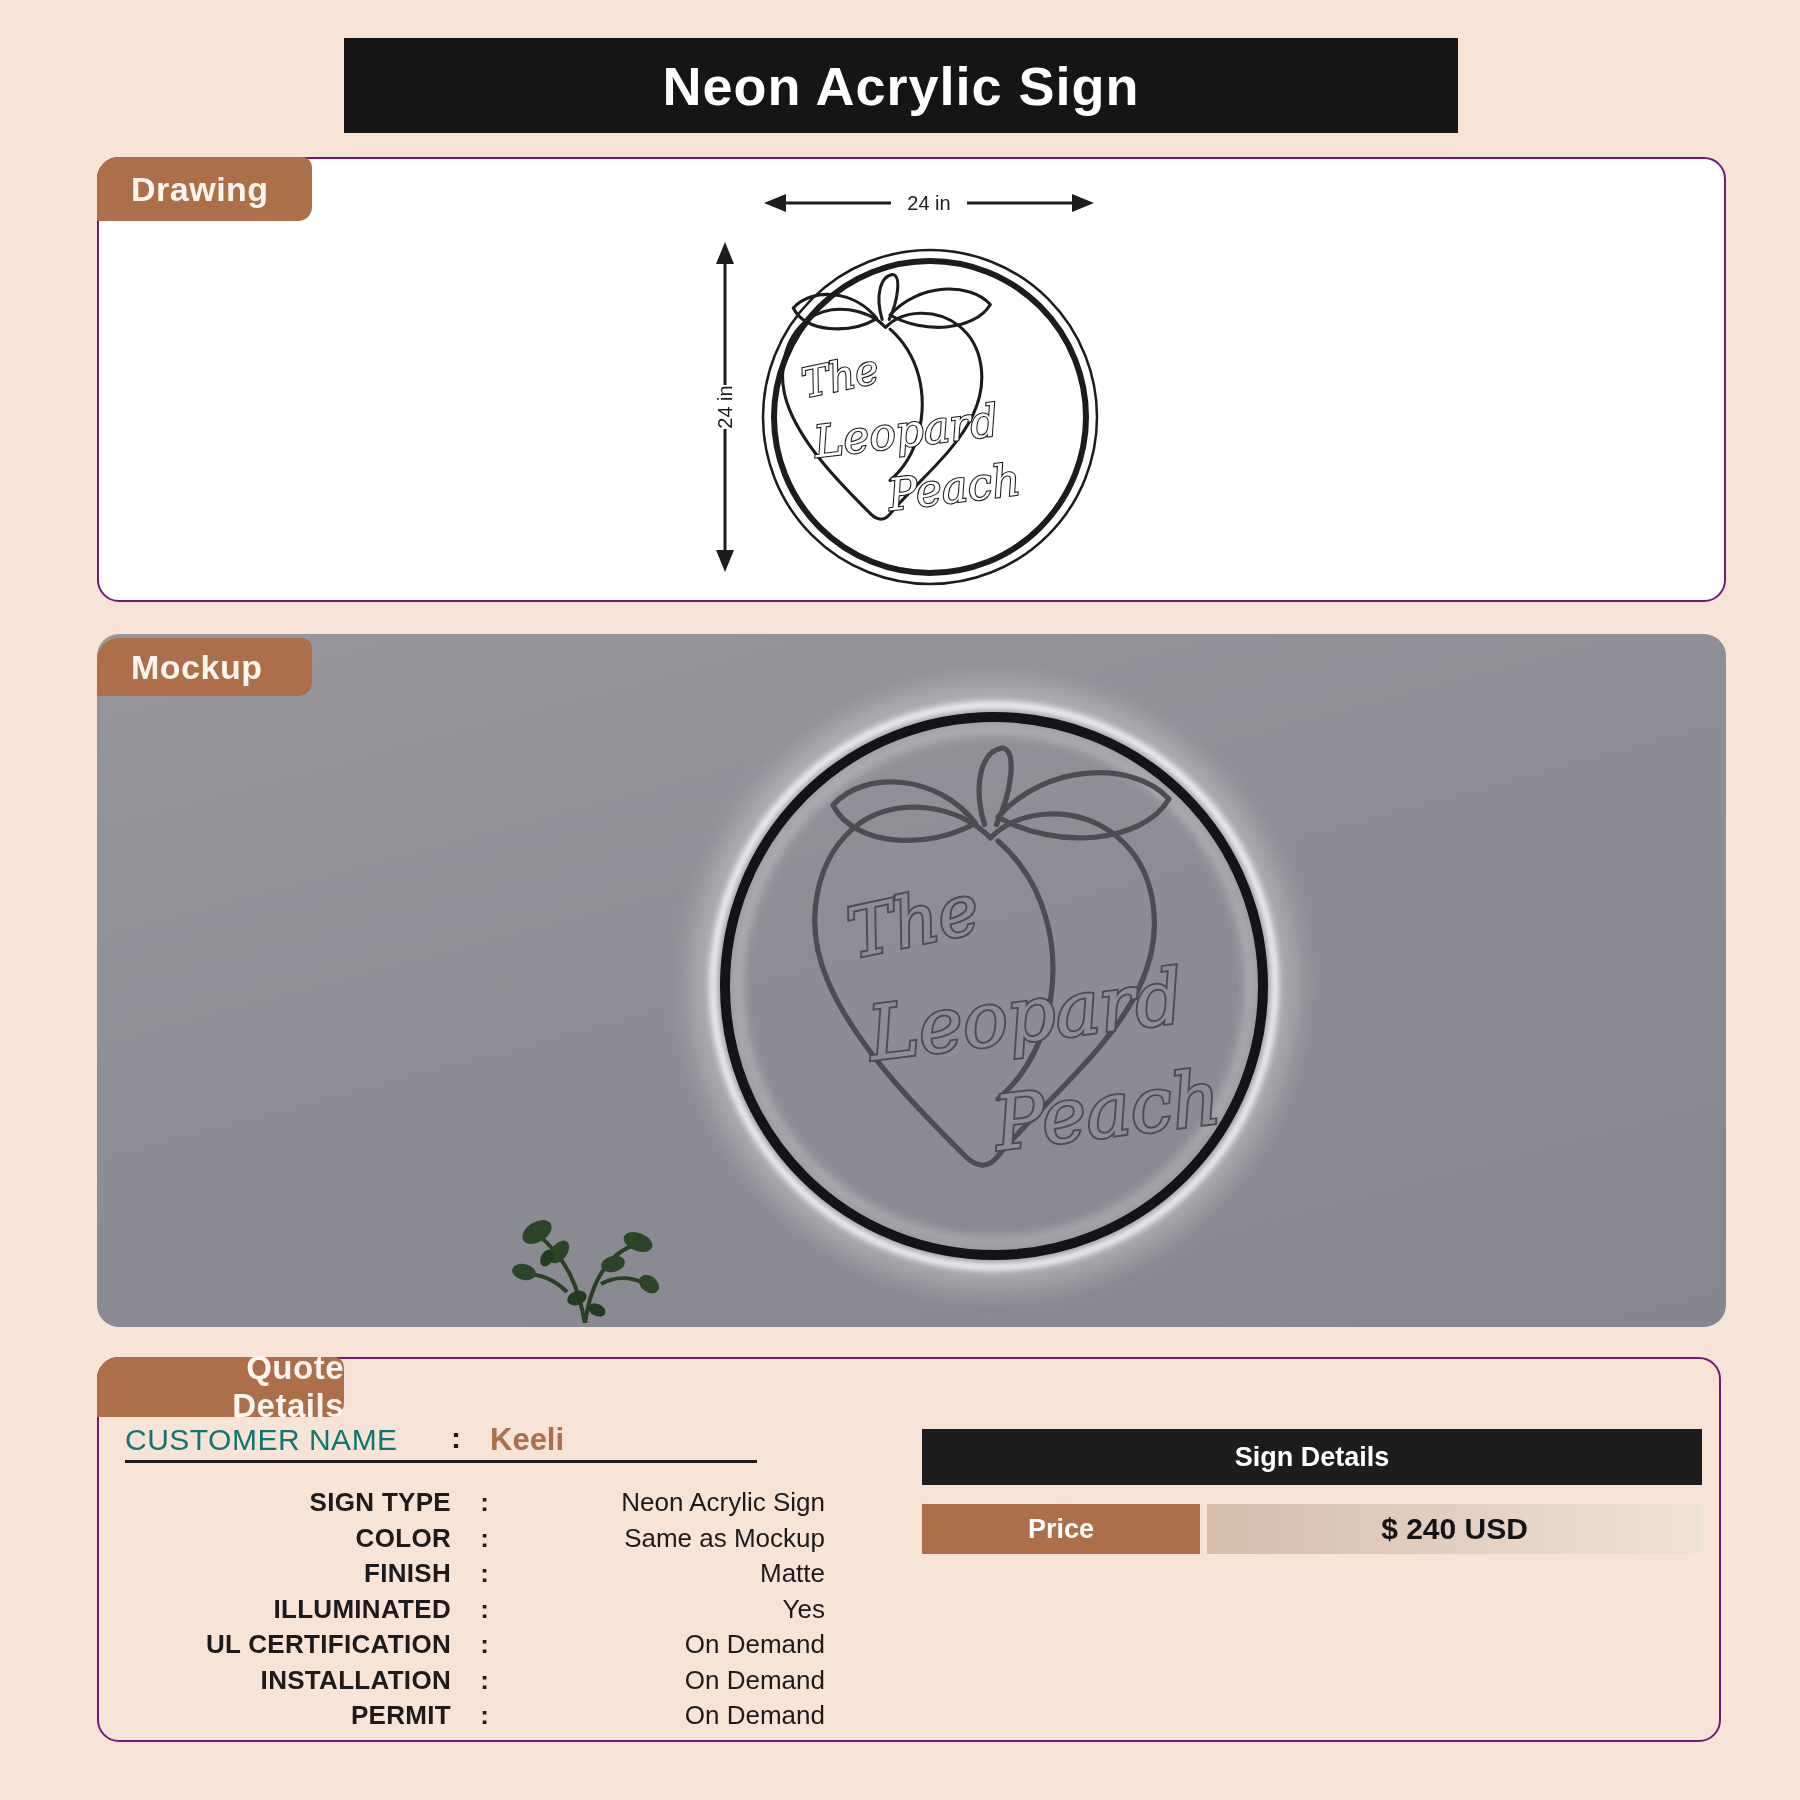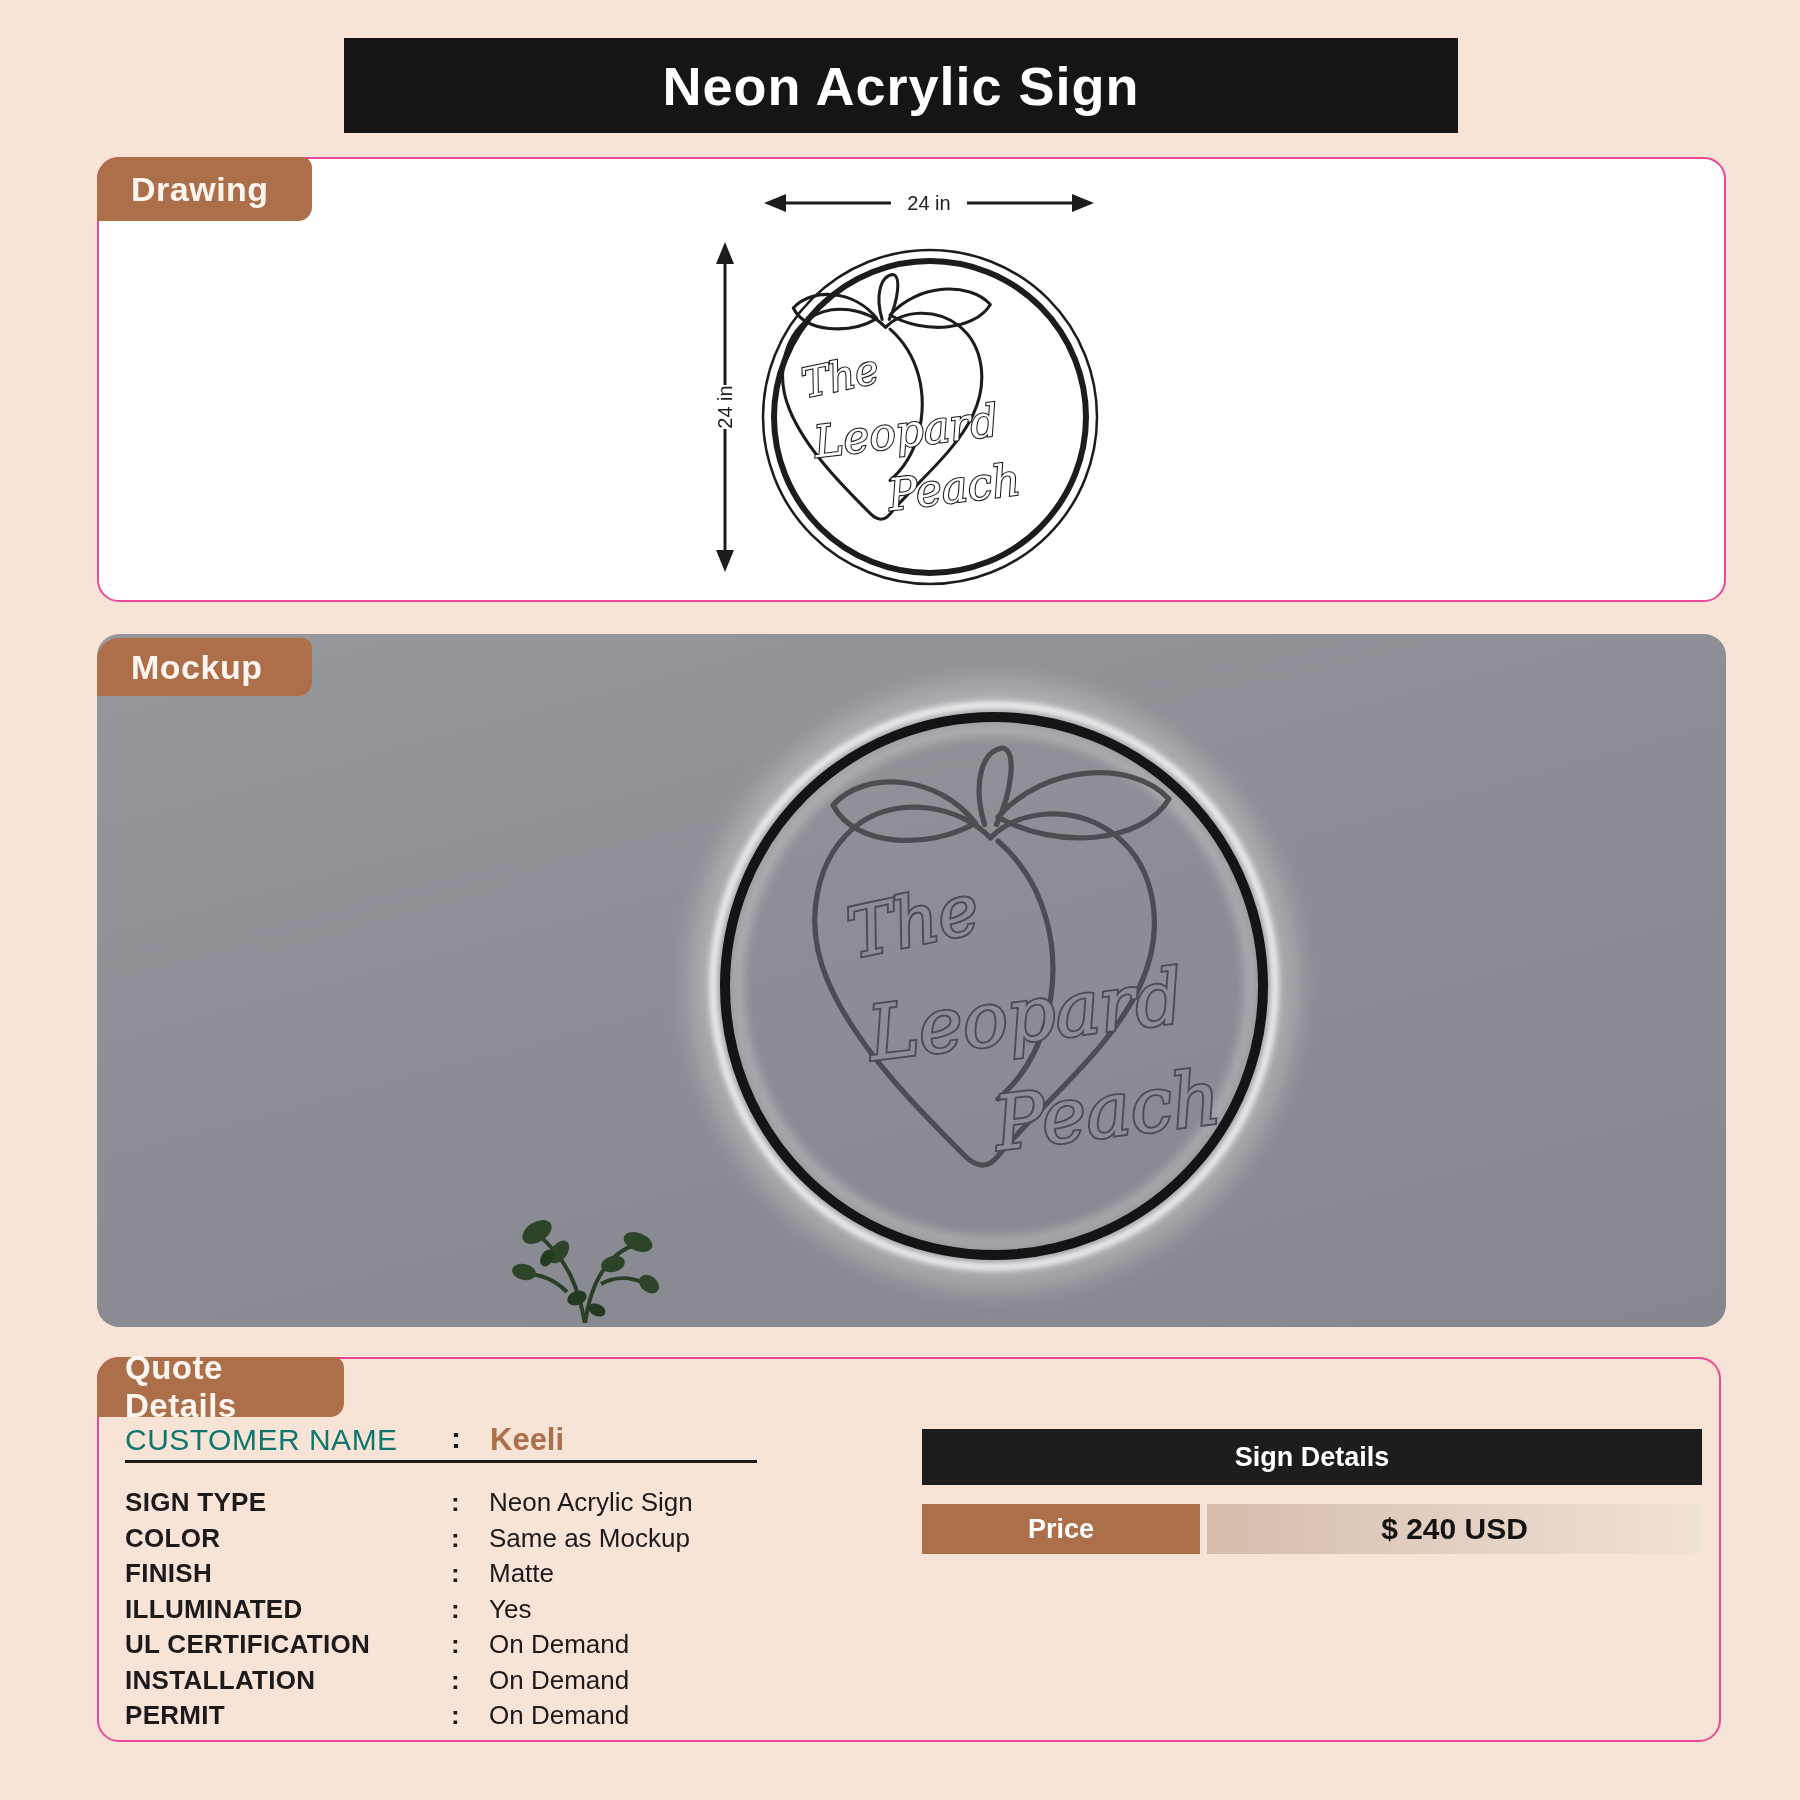--- a/index.html
+++ b/index.html
@@ -9,37 +9,37 @@
     font-family:"Liberation Sans", sans-serif;
   }
   
   .title-bar{
     position:absolute;left:344px;top:38px;width:1114px;height:95px;
     background:#161414;display:flex;align-items:center;justify-content:center;
   }
   .title-bar span{color:#ffffff;font-size:54px;font-weight:800;letter-spacing:1px;}
 
   
-  .panel{position:absolute;border:2px solid #ec4899;border-radius:22px;box-sizing:border-box;}
+  .panel{position:absolute;border:2px solid #701a75;border-radius:22px;box-sizing:border-box;}
   .tab{
     position:absolute;left:-2px;top:-2px;height:64px;
     background:#ad6f4a;display:flex;align-items:center;
     border-radius:22px 10px 14px 0;padding:0 0 0 34px;box-sizing:border-box;
     z-index:5;
   }
   .tab span{color:#fdf6f0;font-size:34px;font-weight:700;letter-spacing:.5px;}
 
   .drawing-panel{left:97px;top:157px;width:1629px;height:445px;background:#ffffff;}
   .mockup-panel{
     left:97px;top:634px;width:1629px;height:693px;overflow:hidden;
     background:linear-gradient(165deg,#97979d 0%,#8d8d95 45%,#86868e 100%);
     border:none;
   }
   .mockup-panel .tab{left:0;top:4px;text-align:center;}
-  .quote-panel{left:97px;top:1357px;width:1624px;height:385px;background:#f8e3d7;}
+  .quote-panel{left:97px;top:1357px;width:1624px;height:385px;background:#f8e3d7;text-align:right;}
 
   .panel-svg{position:absolute;left:0;top:0;}
 
   
   .cust-label{position:absolute;left:26px;top:64px;font-size:30px;font-weight:400;color:#0f766e;letter-spacing:.5px;}
   .cust-colon{position:absolute;left:352px;top:62px;font-size:30px;font-weight:800;color:#1c1a1b;}
   .cust-value{position:absolute;left:391px;top:63px;font-size:31px;font-weight:700;color:#ad6f4a;}
   .cust-line{position:absolute;left:26px;top:101px;width:632px;height:3px;background:#1c1a1b;}
   .spec-list{position:absolute;left:26px;top:126px;width:700px;}
   .spec-row{display:grid;grid-template-columns:326px 38px 1fr;height:35.5px;align-items:center;}

